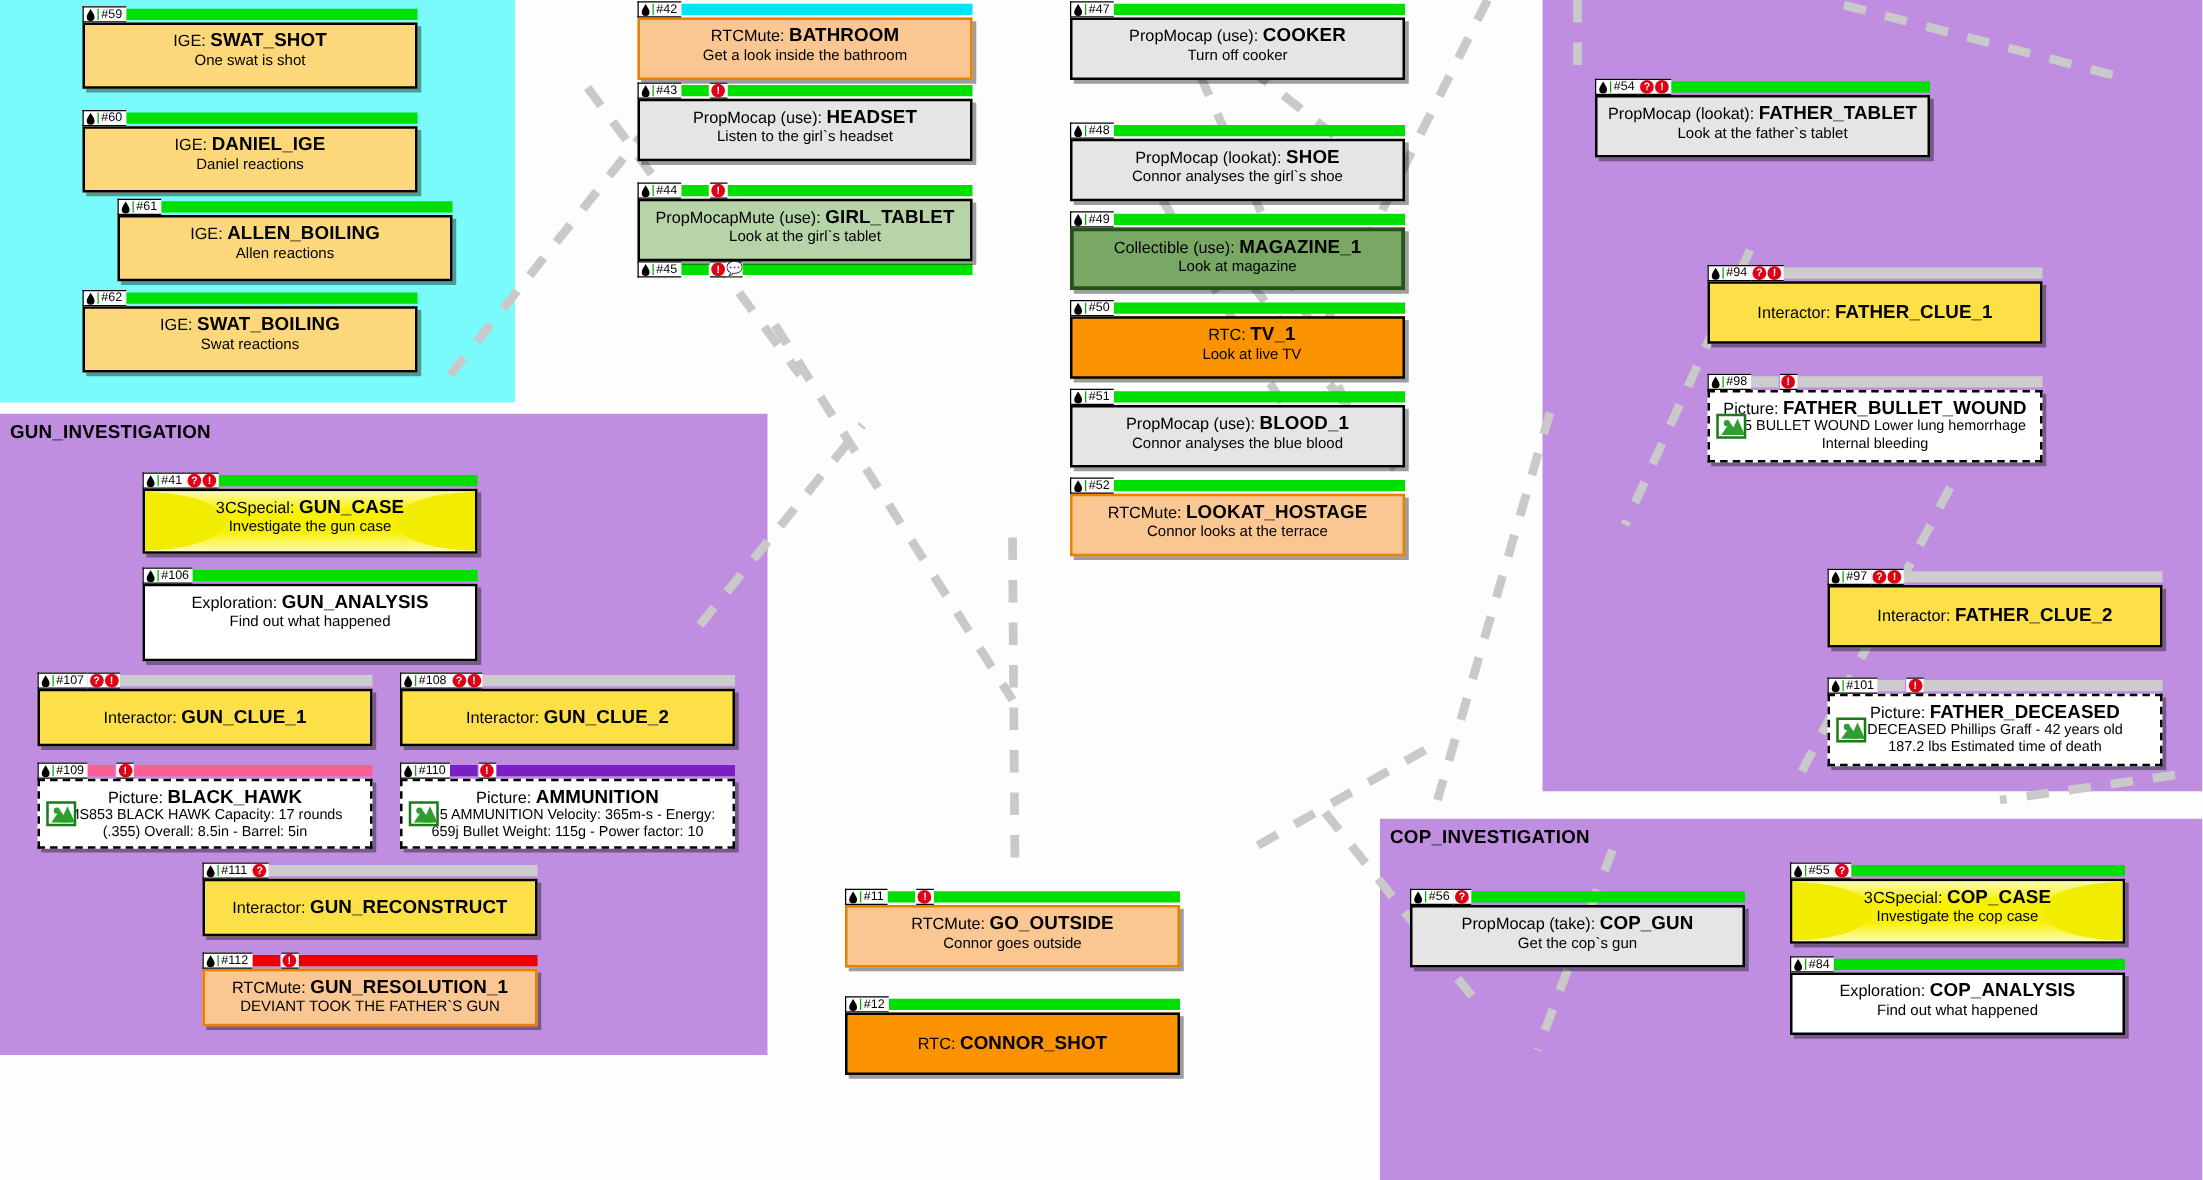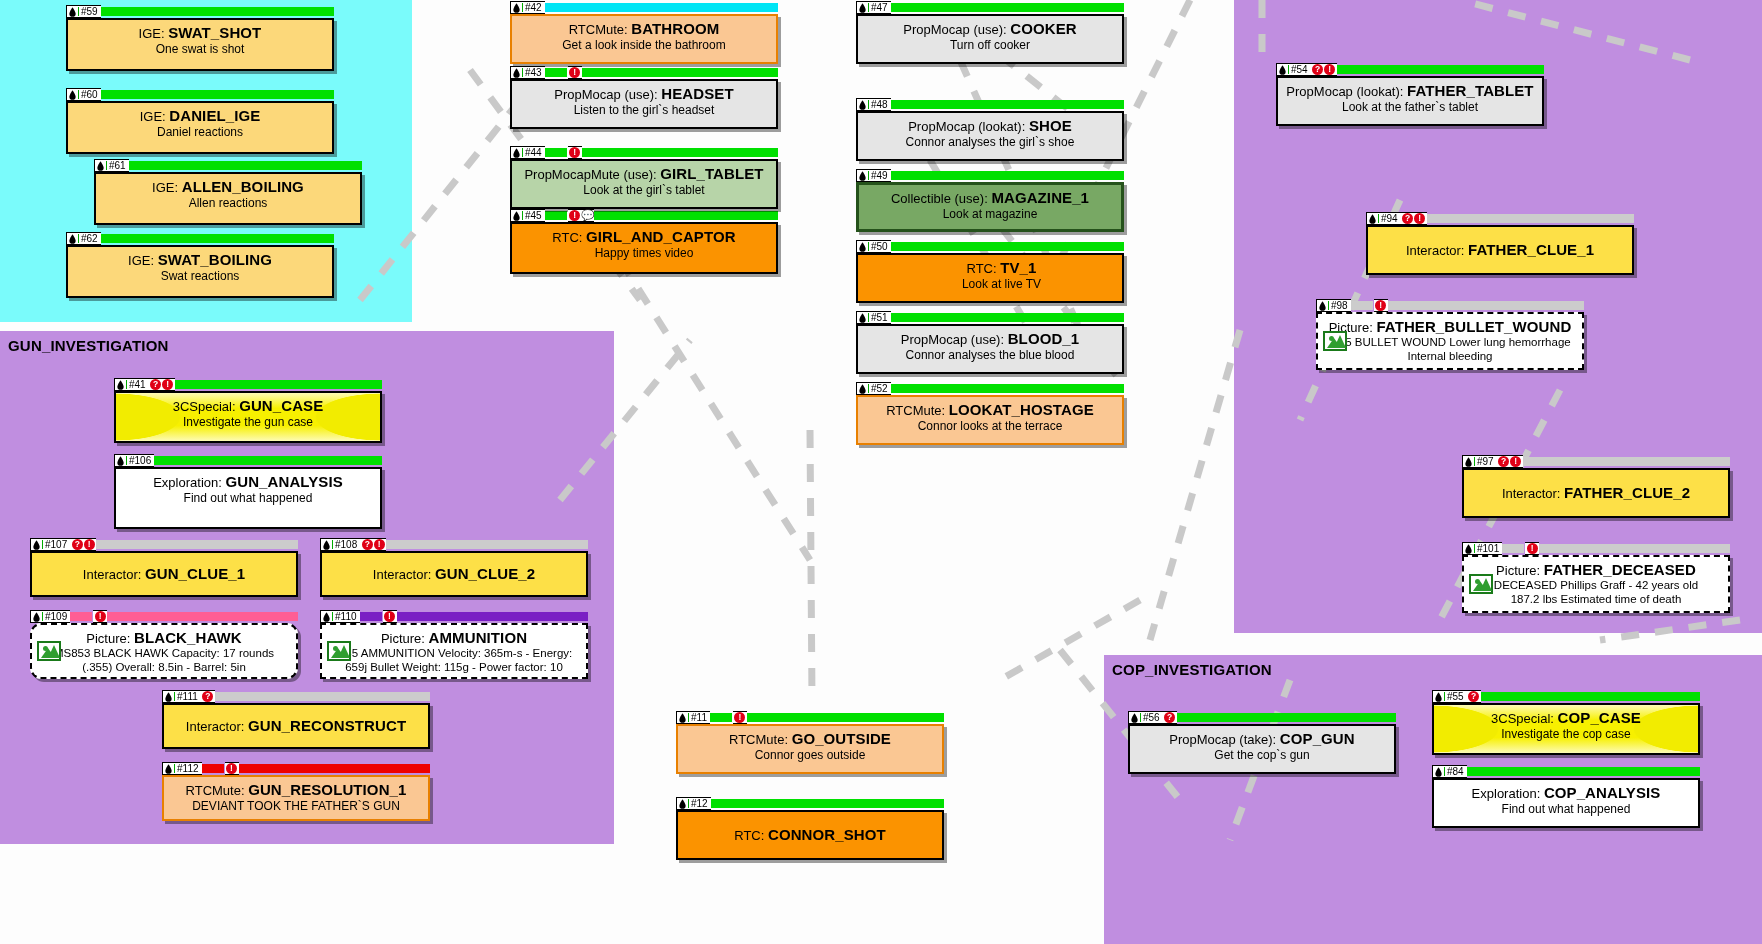--- a/index.html
+++ b/index.html
@@ -253,24 +253,20 @@
             <span class="sep"></span>
             <span class="nid">#45</span>
           </span>
           <span class="bar pre" style="background:#00e000"></span>
           <span class="badges">
             <span class="badge">!</span>
             <span class="badge chat">💬</span>
           </span>
           <span class="bar" style="background:#00e000"></span>
         </div>
-        <div class="nbody b-rtc" style="height: 52px; position: relative; overflow: hidden;">
-          <div class="ntitle"><span>RTC</span><span>: </span><b>GIRL_AND_CAPTOR</b></div>
-          <div class="ndesc">Happy times video</div>
-        </div>
       </div>
       <div class="node" style="left: 856px; top: 1px; width: 268px;">
         <div class="nhead">
           <span class="tab">
             <svg class="drop" viewBox="0 0 8 11">
               <path d="M4 0 C4 0 0.4 5.2 0.4 7.4 A3.6 3.6 0 0 0 7.6 7.4 C7.6 5.2 4 0 4 0 Z" fill="#000"></path>
             </svg>
             <span class="sep"></span>
             <span class="nid">#47</span>
           </span>
@@ -393,21 +389,21 @@
           <span class="badges">
             <span class="badge">?</span>
             <span class="badge">!</span>
           </span>
           <span class="bar" style="background:#cccccc"></span>
         </div>
         <div class="nbody b-interact" style="height: 50px; position: relative; overflow: hidden; display: flex; align-items: center; justify-content: center;">
           <div class="ntitle"><span>Interactor</span><span>: </span><b>FATHER_CLUE_1</b></div>
         </div>
       </div>
-      <div class="node" style="left: 1316px; top: 299px; width: 268px;">
+      <div class="node" style="left: 1366px; top: 299px; width: 268px;">
         <div class="nhead">
           <span class="tab">
             <svg class="drop" viewBox="0 0 8 11">
               <path d="M4 0 C4 0 0.4 5.2 0.4 7.4 A3.6 3.6 0 0 0 7.6 7.4 C7.6 5.2 4 0 4 0 Z" fill="#000"></path>
             </svg>
             <span class="sep"></span>
             <span class="nid">#98</span>
           </span>
           <span class="bar pre" style="background:#cccccc"></span>
           <span class="badges">
@@ -550,21 +546,21 @@
             </svg>
             <span class="sep"></span>
             <span class="nid">#109</span>
           </span>
           <span class="bar pre" style="background:#ff5e94"></span>
           <span class="badges">
             <span class="badge">!</span>
           </span>
           <span class="bar" style="background:#ff5e94"></span>
         </div>
-        <div class="nbody b-picture" style="height: 56px; position: relative; overflow: hidden; border-radius: 11px;">
+        <div class="nbody b-picture" style="height: 56px; position: relative; overflow: hidden;">
           <span class="picicon">
             <span class="picdot"></span>
           </span>
           <div class="ntitle"><span>Picture</span><span>: </span><b>BLACK_HAWK</b></div>
           <div class="ndesc small">MS853 BLACK HAWK Capacity: 17 rounds</div>
           <div class="ndesc small">(.355) Overall: 8.5in - Barrel: 5in</div>
         </div>
       </div>
       <div class="node" style="left: 320px; top: 610px; width: 268px;">
         <div class="nhead">

